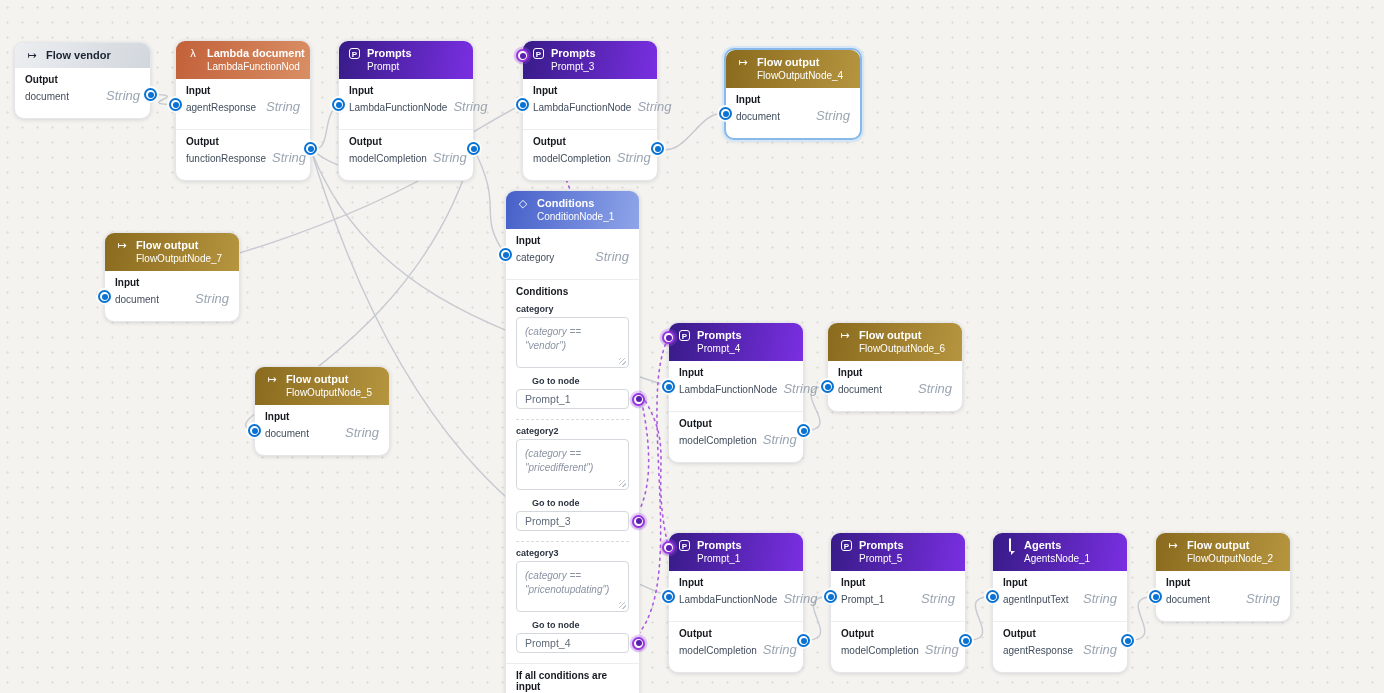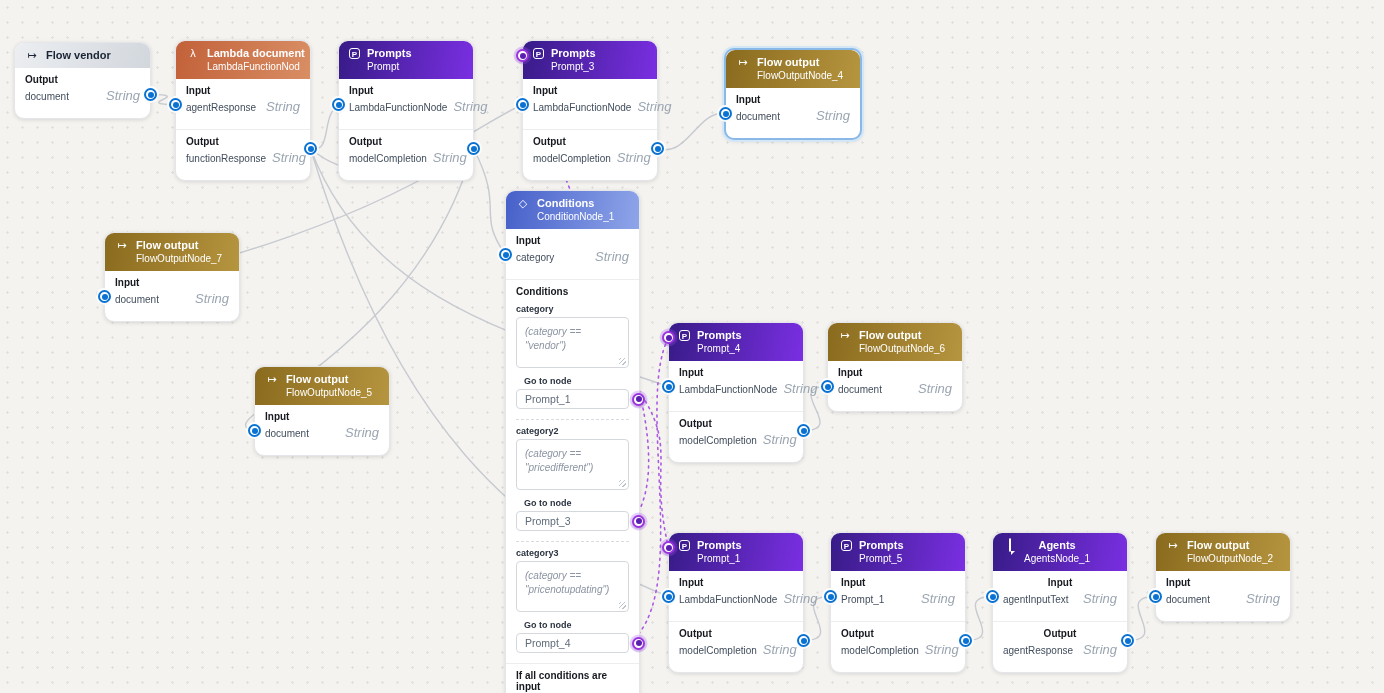--- a/index.html
+++ b/index.html
@@ -44,21 +44,21 @@
   .port.purple::after{background:#5b1fb0;}
   .port.tl{left:-7px;top:8px;}
   .port.goto{right:-16px;top:50%;margin-top:-6.5px;}
 
   
   .cond-key{font-weight:bold;font-size:9px;color:#2b3340;margin:6px 0 3px;}
   .expr{position:relative;border:1px solid #d4d8dd;border-radius:4px;padding:7px 8px 10px;
     min-height:32px;font-size:10px;font-style:italic;color:#8b94a3;line-height:14px;background:#fff;}
   .expr::after{content:"";position:absolute;right:2px;bottom:2px;width:7px;height:7px;
     background:repeating-linear-gradient(-45deg,transparent 0 2px,#bfc5cc 2px 3px);}
-  .goto-label{font-weight:bold;font-size:9px;color:#2b3340;margin:8px 8px 3px;}
+  .goto-label{font-weight:bold;font-size:9px;color:#2b3340;margin:8px 16px 3px;}
   .goto-wrap{position:relative;}
   .goto-input{border:1px solid #d4d8dd;border-radius:4px;padding:3px 8px;font-size:10.5px;color:#5f6b7a;background:#fff;}
   .dotted-div{border-top:1px dashed #d8dbe0;margin:10px 0 2px;}
   .solid-div{border-top:1px solid #ebedef;margin:10px -10px 6px;}
   .false-label{font-weight:bold;font-size:10px;color:#16191f;margin-top:2px;}
 </style>
 </head>
 <body>
 
 <div id="canvas">
@@ -374,21 +374,21 @@
     </div>
     <div class="sec top-div">
       <div class="sec-label">Output</div>
       <div class="row">
           <span class="fname">modelCompletion</span>
           <span class="dtype">String</span>
         </div>
     </div>
   </div>
 
-  <div class="node theme-prompt" style="left:992px;top:532px;text-align:center;">
+  <div class="node theme-prompt" style="left:992px;top:532px;">
     <span class="port left pt-in"></span>
     <span class="port right pt-out"></span>
     <div class="node-header">
       <span class="hicon"><span class="bubble-icon"></span></span>
       <span class="htitles">
           <span class="htype">Agents</span>
           <span class="hname">AgentsNode_1</span>
         </span>
     </div>
     <div class="sec">

